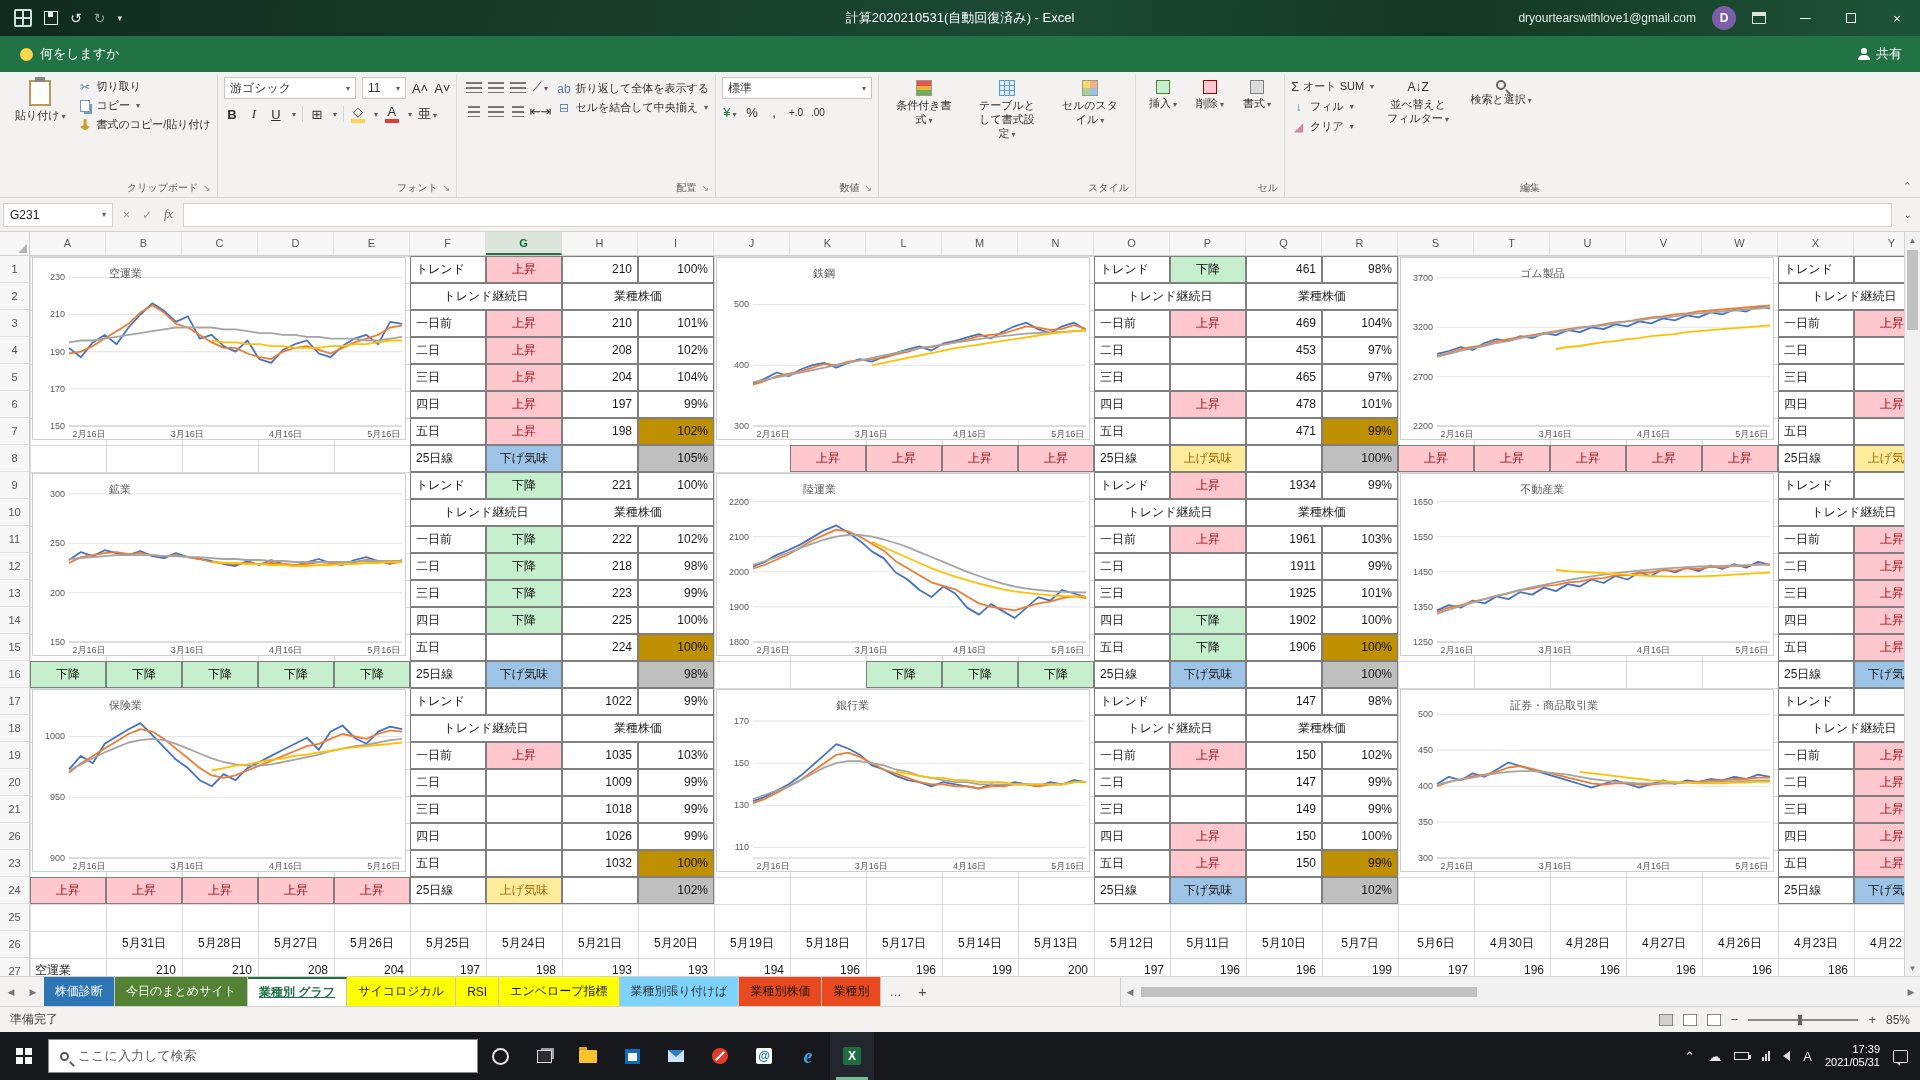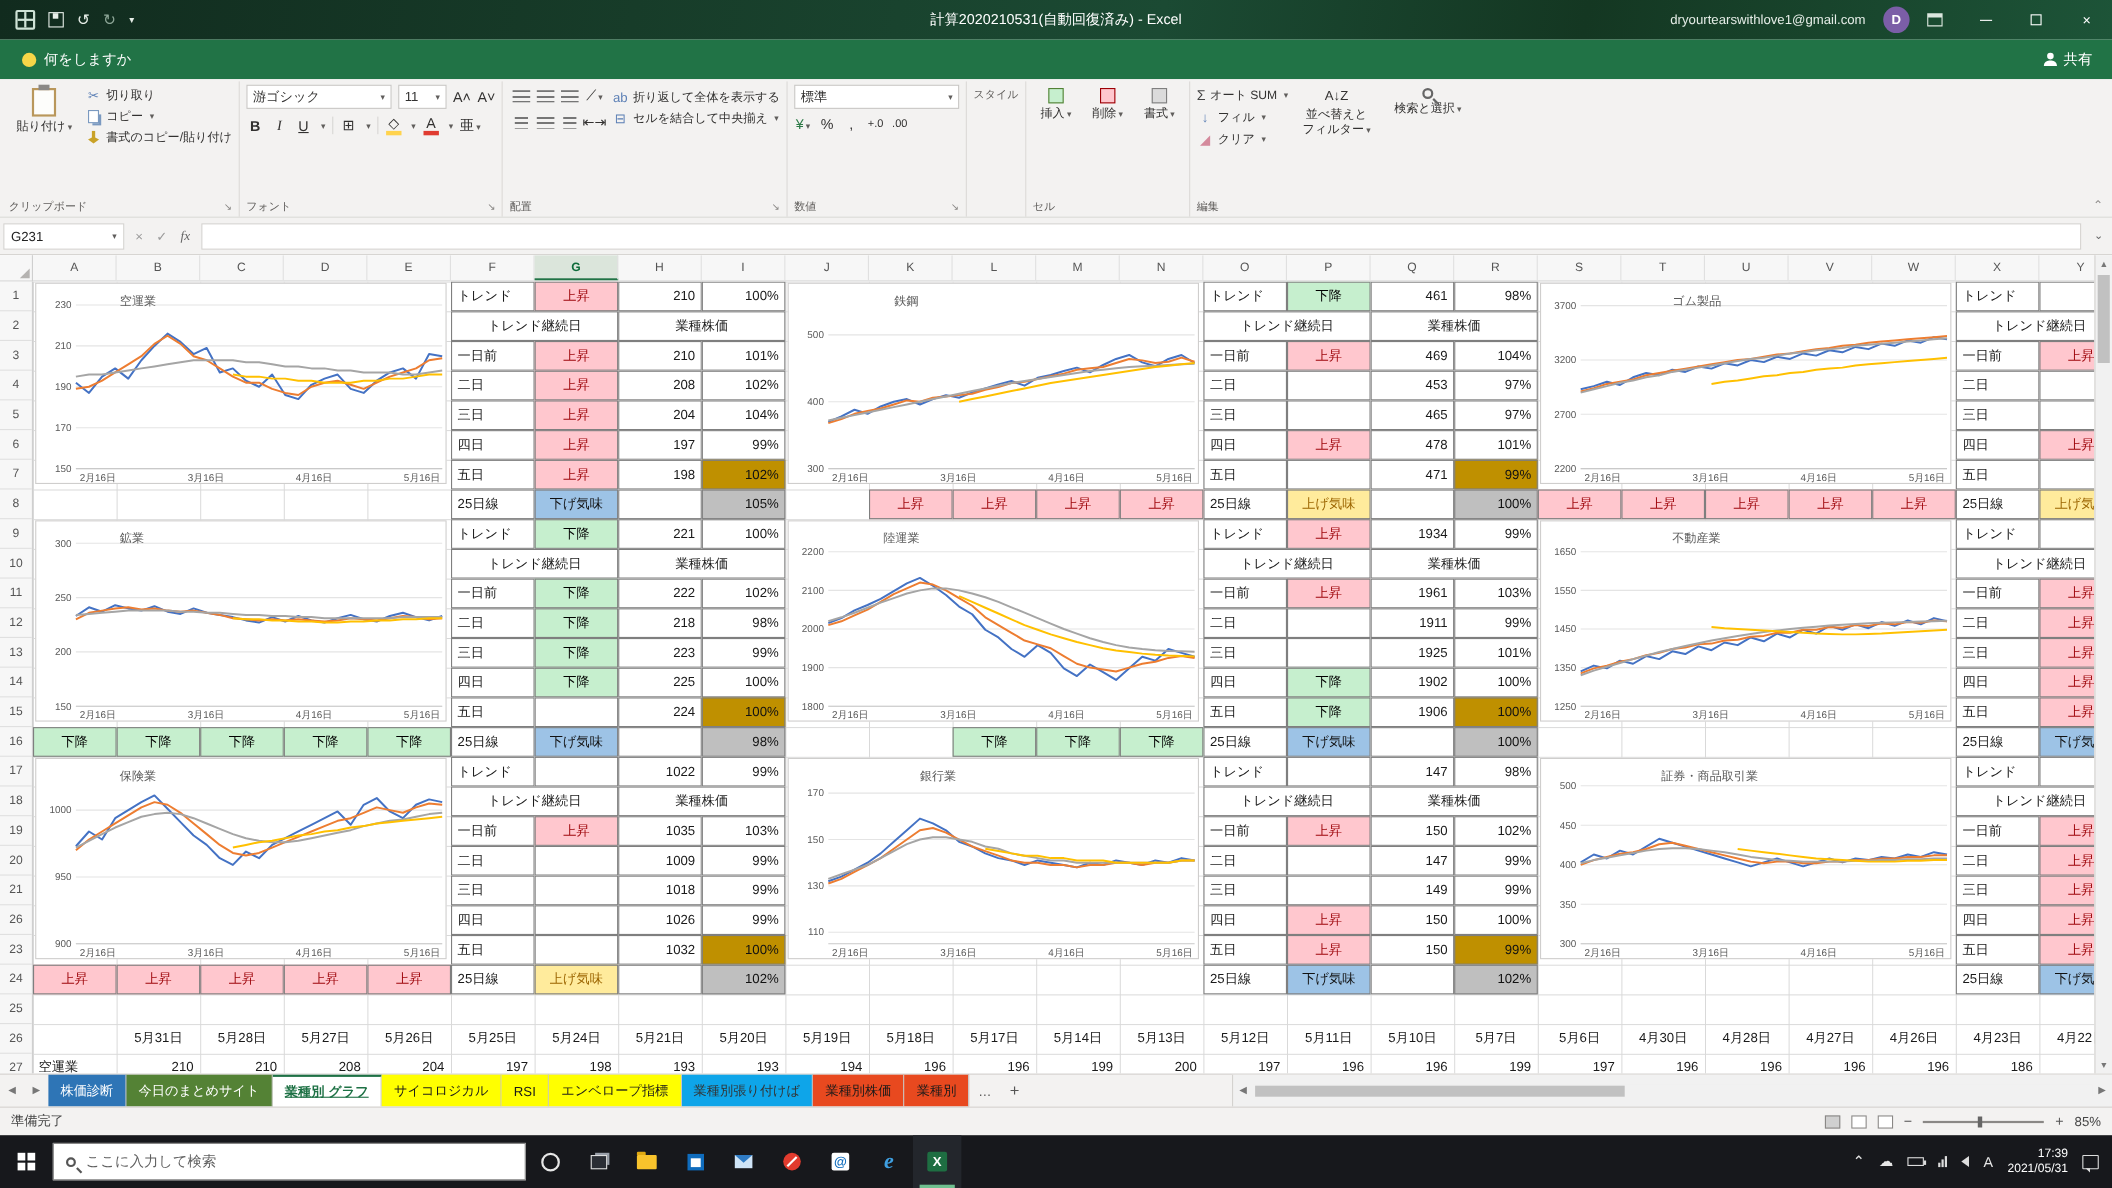--- a/index.html
+++ b/index.html
@@ -38,21 +38,21 @@
   .share{margin-left:auto;display:flex;align-items:center;gap:6px;padding:0 18px 9px 0;font-size:13px;color:#fff;}
   .ic-person{width:12px;height:12px;position:relative;display:inline-block;}
   .ic-person::before{content:"";position:absolute;left:3px;top:0;width:6px;height:6px;border-radius:50%;background:#fff;}
   .ic-person::after{content:"";position:absolute;left:0;bottom:0;width:12px;height:5px;border-radius:6px 6px 0 0;background:#fff;}
 
   
   .ribbon{position:absolute;top:72px;left:0;right:0;height:126px;background:#f3f2f1;border-bottom:1px solid #d8d6d4;display:flex;padding:2px 2px 0 2px;font-size:11px;color:#323130;}
   .rgroup{display:flex;flex-direction:column;border-right:1px solid #dcdad8;padding:3px 6px 0 6px;}
   .rg-body{flex:1;display:flex;align-items:flex-start;gap:5px;}
   .rg-body.col{flex-direction:column;gap:6px;}
-  .rg-label{height:18px;font-size:10px;color:#605e5c;display:flex;align-items:center;justify-content:space-between;gap:5px;}
+  .rg-label{height:18px;font-size:10px;color:#605e5c;display:flex;align-items:center;justify-content:flex-end;gap:5px;}
   .launcher{color:#8a8886;font-size:9px;}
   .bigbtn{display:flex;flex-direction:column;align-items:center;gap:3px;padding:3px 7px;text-align:center;line-height:1.25;}
   .dd{font-size:8px;color:#605e5c;margin-left:2px;}
   .minicol{display:flex;flex-direction:column;gap:4px;padding-top:2px;}
   .minibtn{display:flex;align-items:center;gap:4px;white-space:nowrap;}
   .mi{width:15px;display:inline-flex;justify-content:center;color:#5b7fb5;font-size:12px;}
   .ic-paste{width:22px;height:26px;border:2px solid #b9975b;background:#fdfdfb;position:relative;}
   .ic-paste::before{content:"";position:absolute;left:4px;top:-5px;width:10px;height:5px;background:#8a8886;}
   .ic-copy{width:10px;height:12px;border:1px solid #7a99c0;background:#fff;box-shadow:3px 3px 0 -1px #7a99c0;}
   .ic-brush{width:10px;height:12px;background:#c9a227;clip-path:polygon(35% 0,65% 0,65% 55%,100% 70%,50% 100%,0 70%,35% 55%);}
@@ -124,21 +124,21 @@
   .vthumb{position:absolute;top:18px;left:2px;right:2px;height:80px;background:#c1c1c1;}
 
   
   .tabsrow{position:absolute;top:976px;left:0;right:0;height:30px;background:#f3f2f1;border-top:1px solid #d4d2cf;display:flex;align-items:stretch;font-size:12px;color:#333;}
   .tnav{width:22px;display:flex;align-items:center;justify-content:center;color:#777;font-size:9px;}
   .stab{padding:0 11px;display:flex;align-items:center;border-right:1px solid #c8c6c4;background:#e9e8e7;white-space:nowrap;}
   .stab.c-blue{background:#2e75b6;color:#fff;}
   .stab.c-green{background:#548235;color:#fff;}
   .stab.c-yellow{background:#ffff00;color:#1a1a1a;}
   .stab.c-red{background:#e8491f;color:#1a1a1a;}
-  .stab.c-plain{background:#0ea5e9;}
+  .stab.c-plain{background:#7dd3fc;}
   .stab.active{background:#fff;color:#1e7145;font-weight:bold;text-decoration:underline;border-top:2px solid #1e7145;}
   .more{padding:0 8px;display:flex;align-items:center;color:#555;}
   .addsheet{width:26px;display:flex;align-items:center;justify-content:center;color:#555;font-size:15px;}
   .hscroll{margin-left:auto;width:800px;display:flex;align-items:center;background:#f1f1f1;border-left:1px solid #d4d2cf;}
   .harrow{width:18px;text-align:center;color:#777;font-size:9px;}
   .htrack{flex:1;height:12px;position:relative;background:#f1f1f1;}
   .hthumb{position:absolute;left:2px;top:1px;height:10px;width:44%;background:#c1c1c1;}
 
   
   .status{position:absolute;top:1006px;left:0;right:0;height:26px;background:#f3f2f1;border-top:1px solid #d4d2cf;display:flex;align-items:center;font-size:12px;color:#444;padding:0 10px;}
@@ -342,20 +342,34 @@
           <span class="fbtn" style="font-size:10px">.00</span>
         </div>
       </div>
       <div class="rg-label">
           <span>数値</span>
           <span class="launcher">↘</span>
         </div>
     </div>
 
     <div class="rgroup">
+      <div class="rg-body">
+        <div class="bigbtn wideb">
+          <span class="ic-cf"></span>
+          <span><span>条件付き書式</span><span class="dd">▾</span></span>
+        </div>
+        <div class="bigbtn wideb">
+          <span class="ic-tbl"></span>
+          <span><span>テーブルとして書式設定</span><span class="dd">▾</span></span>
+        </div>
+        <div class="bigbtn wideb">
+          <span class="ic-cs"></span>
+          <span><span>セルのスタイル</span><span class="dd">▾</span></span>
+        </div>
+      </div>
       <div class="rg-label">
           <span>スタイル</span>
         </div>
     </div>
 
     <div class="rgroup">
       <div class="rg-body">
         <div class="bigbtn">
           <span class="ic-ins"></span>
           <span><span>挿入</span><span class="dd">▾</span></span>

